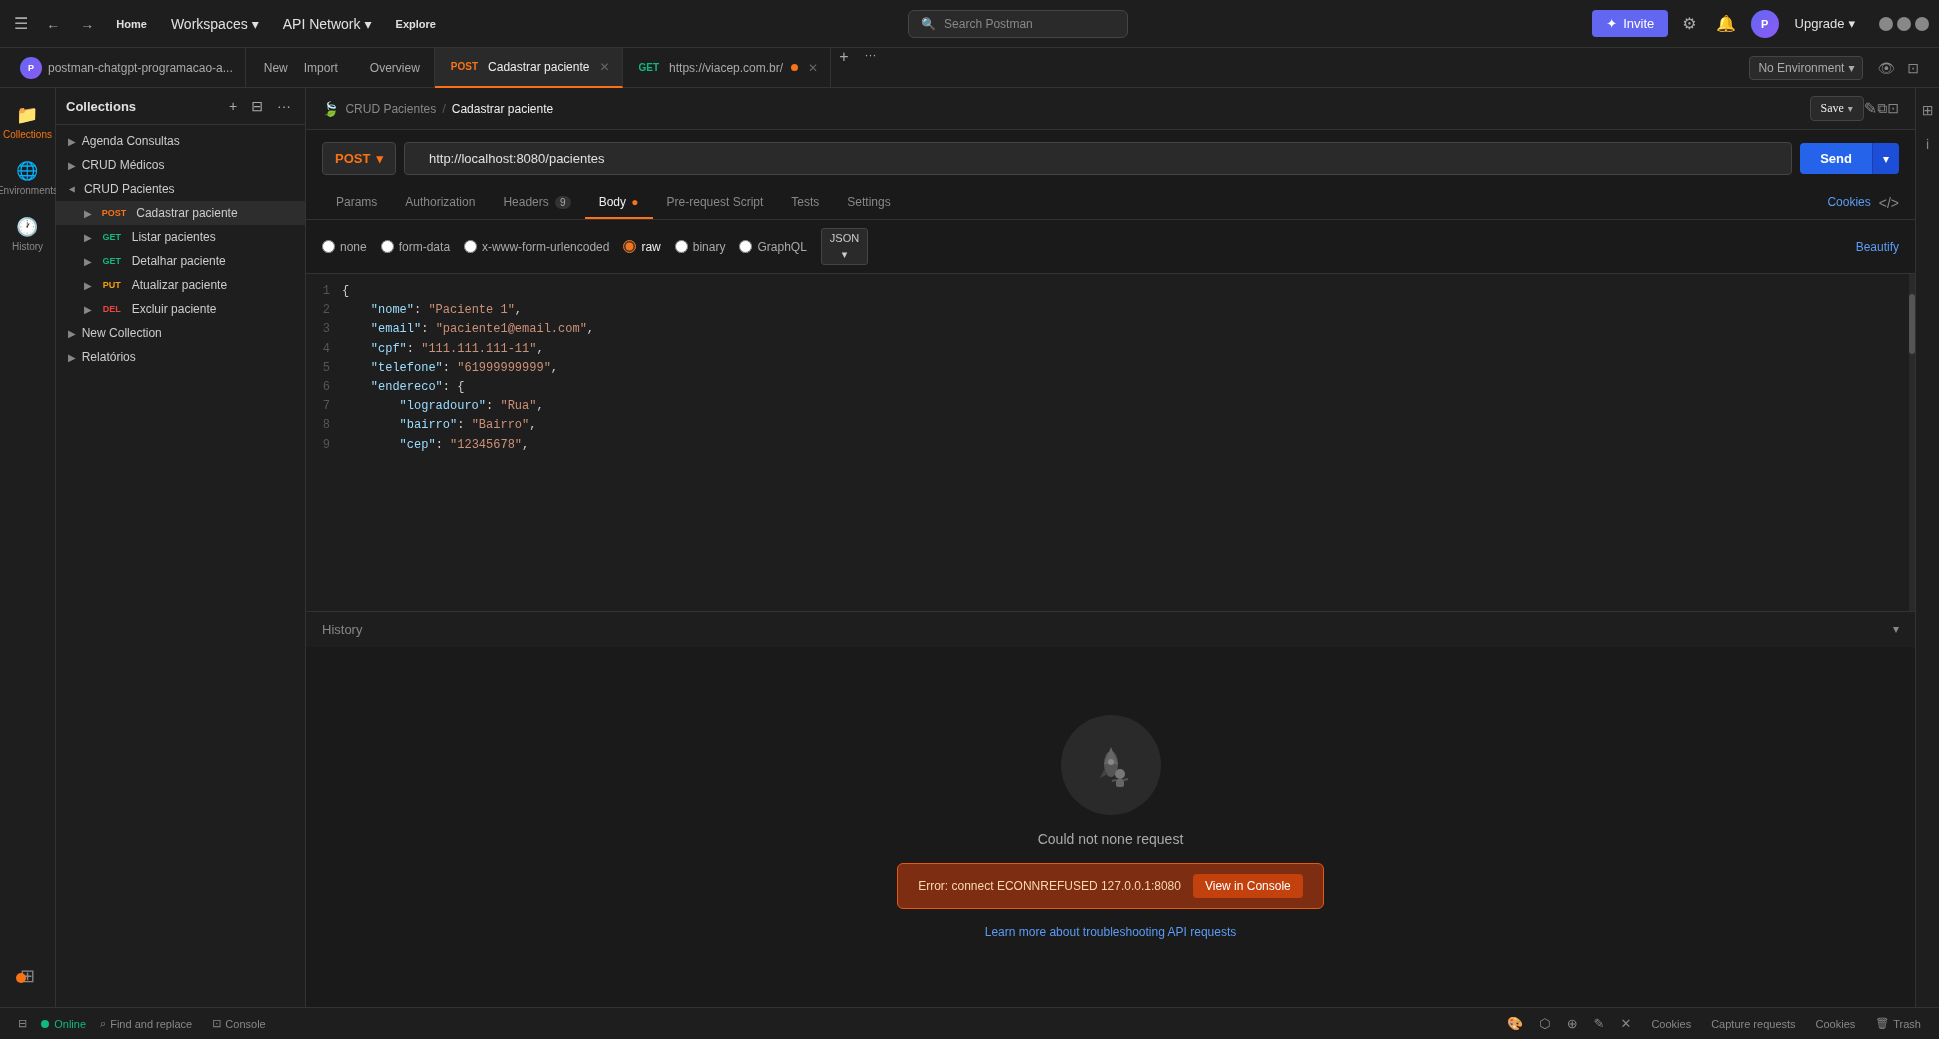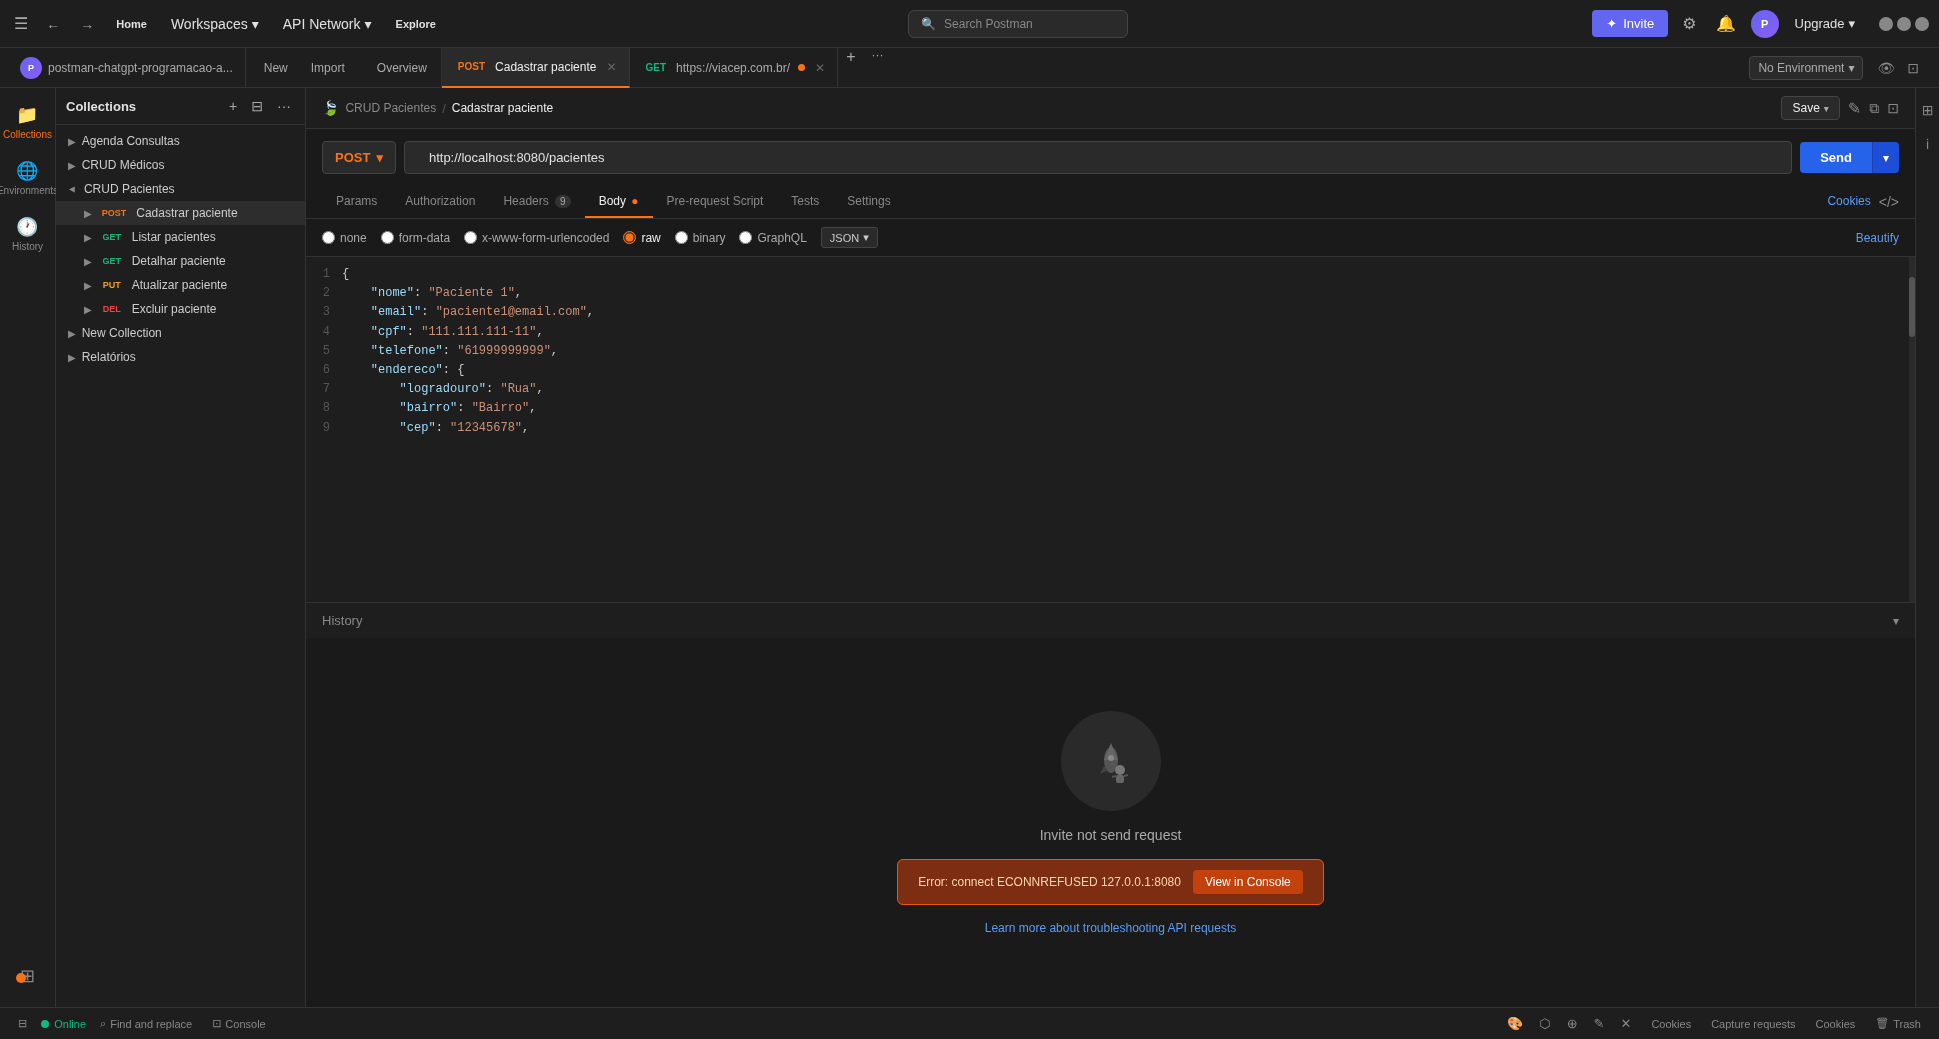--- a/index.html
+++ b/index.html
@@ -22,21 +22,21 @@
     .upgrade-btn { color: #e0e0e0; font-size: 13px; cursor: pointer; padding: 4px 8px; display: flex; align-items: center; gap: 4px; }
     .window-controls { display: flex; gap: 4px; margin-left: 8px; }
     .win-btn { width: 14px; height: 14px; border-radius: 50%; cursor: pointer; display: flex; align-items: center; justify-content: center; color: transparent; font-size: 10px; border: none; }
     .win-min { background: #888; }
     .win-max { background: #888; }
     .win-close { background: #888; }
 
     
     .tabbar { display: flex; align-items: center; background: #1e1e1e; height: 40px; border-bottom: 1px solid #333; padding: 0 8px; gap: 2px; }
     .workspace-name { color: #aaa; font-size: 12px; padding: 0 12px; border-right: 1px solid #333; height: 100%; display: flex; align-items: center; gap: 6px; min-width: 180px; }
-    .tab-actions { display: flex; align-items: flex-end; gap: 7px; padding: 0 8px; }
+    .tab-actions { display: flex; align-items: flex-end; gap: 0; padding: 0 8px; }
     .tab-action-btn { color: #aaa; font-size: 12px; cursor: pointer; padding: 4px 8px; background: none; border: none; border-radius: 4px; }
     .tabs-area { display: flex; align-items: stretch; flex: 1; overflow: hidden; }
     .tab { display: flex; align-items: center; gap: 6px; padding: 0 12px; height: 40px; cursor: pointer; border-right: 1px solid #333; color: #aaa; font-size: 12px; white-space: nowrap; min-width: 0; }
     .tab.active { background: #2a2a2a; color: #eee; border-bottom: 2px solid #f97316; }
     .tab .method-badge { font-size: 10px; font-weight: 700; padding: 1px 4px; border-radius: 3px; }
     .post-badge { color: #f97316; }
     .get-badge { color: #10b981; }
     .tab-close { color: #666; font-size: 12px; margin-left: 4px; cursor: pointer; }
     .tab-add { color: #aaa; font-size: 16px; cursor: pointer; padding: 0 8px; }
     .tab-more { color: #aaa; font-size: 12px; cursor: pointer; padding: 0 8px; }
@@ -92,21 +92,21 @@
     .tab-right-actions { margin-left: auto; display: flex; gap: 8px; }
     .cookies-link { color: #5b9cf6; font-size: 12px; cursor: pointer; }
     .code-icon { color: #888; font-size: 14px; cursor: pointer; }
 
     
     .body-options { display: flex; align-items: center; padding: 8px 16px; gap: 16px; }
     .radio-group { display: flex; align-items: center; gap: 14px; }
     .radio-item { display: flex; align-items: center; gap: 5px; cursor: pointer; color: #aaa; font-size: 12px; }
     .radio-item input { accent-color: #f97316; }
     .radio-item.active-radio { color: #eee; }
-    .raw-dropdown { background: #2a2a2a; border: 1px solid #444; border-radius: 3px; color: #ccc; font-size: 11px; padding: 3px 8px; cursor: pointer; display: flex; align-items: center; gap: 4px; }
+    .raw-dropdown { background: #2a2a2a; border: 1px solid #444; border-radius: 3px; color: #ccc; font-size: 11px; padding: 3px 8px; cursor: pointer; display: flex; align-items: center; gap: 4px; flex-direction: column; }
     .body-right { margin-left: auto; }
     .beautify-btn { color: #5b9cf6; font-size: 12px; cursor: pointer; background: none; border: none; }
 
     
     .code-editor { flex: 1; background: #1e1e1e; padding: 8px 0; overflow-y: auto; font-family: 'Courier New', monospace; font-size: 12px; line-height: 1.6; border-top: 1px solid #333; position: relative; }
     .code-line { display: flex; gap: 0; }
     .line-num { color: #555; min-width: 36px; text-align: right; padding-right: 12px; user-select: none; }
     .line-content { color: #e0e0e0; flex: 1; }
     .key-color { color: #9cdcfe; }
     .str-color { color: #ce9178; }
@@ -321,21 +321,21 @@
     </div>
   </div>
 
   <div class="content">
 
     <div class="breadcrumb">
       <span class="breadcrumb-icon">🍃</span>
       <span class="breadcrumb-link">CRUD Pacientes</span>
       <span class="breadcrumb-sep">/</span>
       <span class="breadcrumb-current">Cadastrar paciente</span>
-      <div style="margin-left:auto;display:flex;align-items:center;gap:8px;">
+      <div style="margin-left:auto;display:flex;align-items:center;font-family:Liberation Serif, serif;">
         <div style="display:flex;align-items:center;gap:4px;background:#2a2a2a;border:1px solid #444;border-radius:4px;padding:4px 10px;cursor:pointer;">
           <span style="color:#eee;font-size:12px;">Save</span>
           <span style="color:#aaa;font-size:10px;">▾</span>
         </div>
         <span style="color:#888;font-size:16px;cursor:pointer;">✎</span>
         <span style="color:#888;font-size:14px;cursor:pointer;">⧉</span>
         <span style="color:#888;font-size:14px;cursor:pointer;">⊡</span>
       </div>
     </div>
 
@@ -470,21 +470,21 @@
             <polygon points="10,28 6,36 14,32" fill="#444"></polygon>
             <polygon points="24,28 28,36 20,32" fill="#444"></polygon>
 
             <circle cx="26" cy="32" r="5" fill="#777"></circle>
             <rect x="22" y="37" width="8" height="8" rx="2" fill="#666"></rect>
             <line x1="18" y1="39" x2="22" y2="38" stroke="#555" stroke-width="2"></line>
             <line x1="30" y1="38" x2="34" y2="37" stroke="#555" stroke-width="2"></line>
           </g>
         </svg>
       </div>
-      <span class="error-msg">Invite not send request</span>
+      <span class="error-msg">Could not none request</span>
       <div class="error-banner">
         <span>Error: connect ECONNREFUSED 127.0.0.1:8080</span>
         <button class="view-console-btn">View in Console</button>
       </div>
       <span class="learn-link">Learn more about troubleshooting API requests</span>
     </div>
 
   </div>
 
   <div class="right-sidebar">

